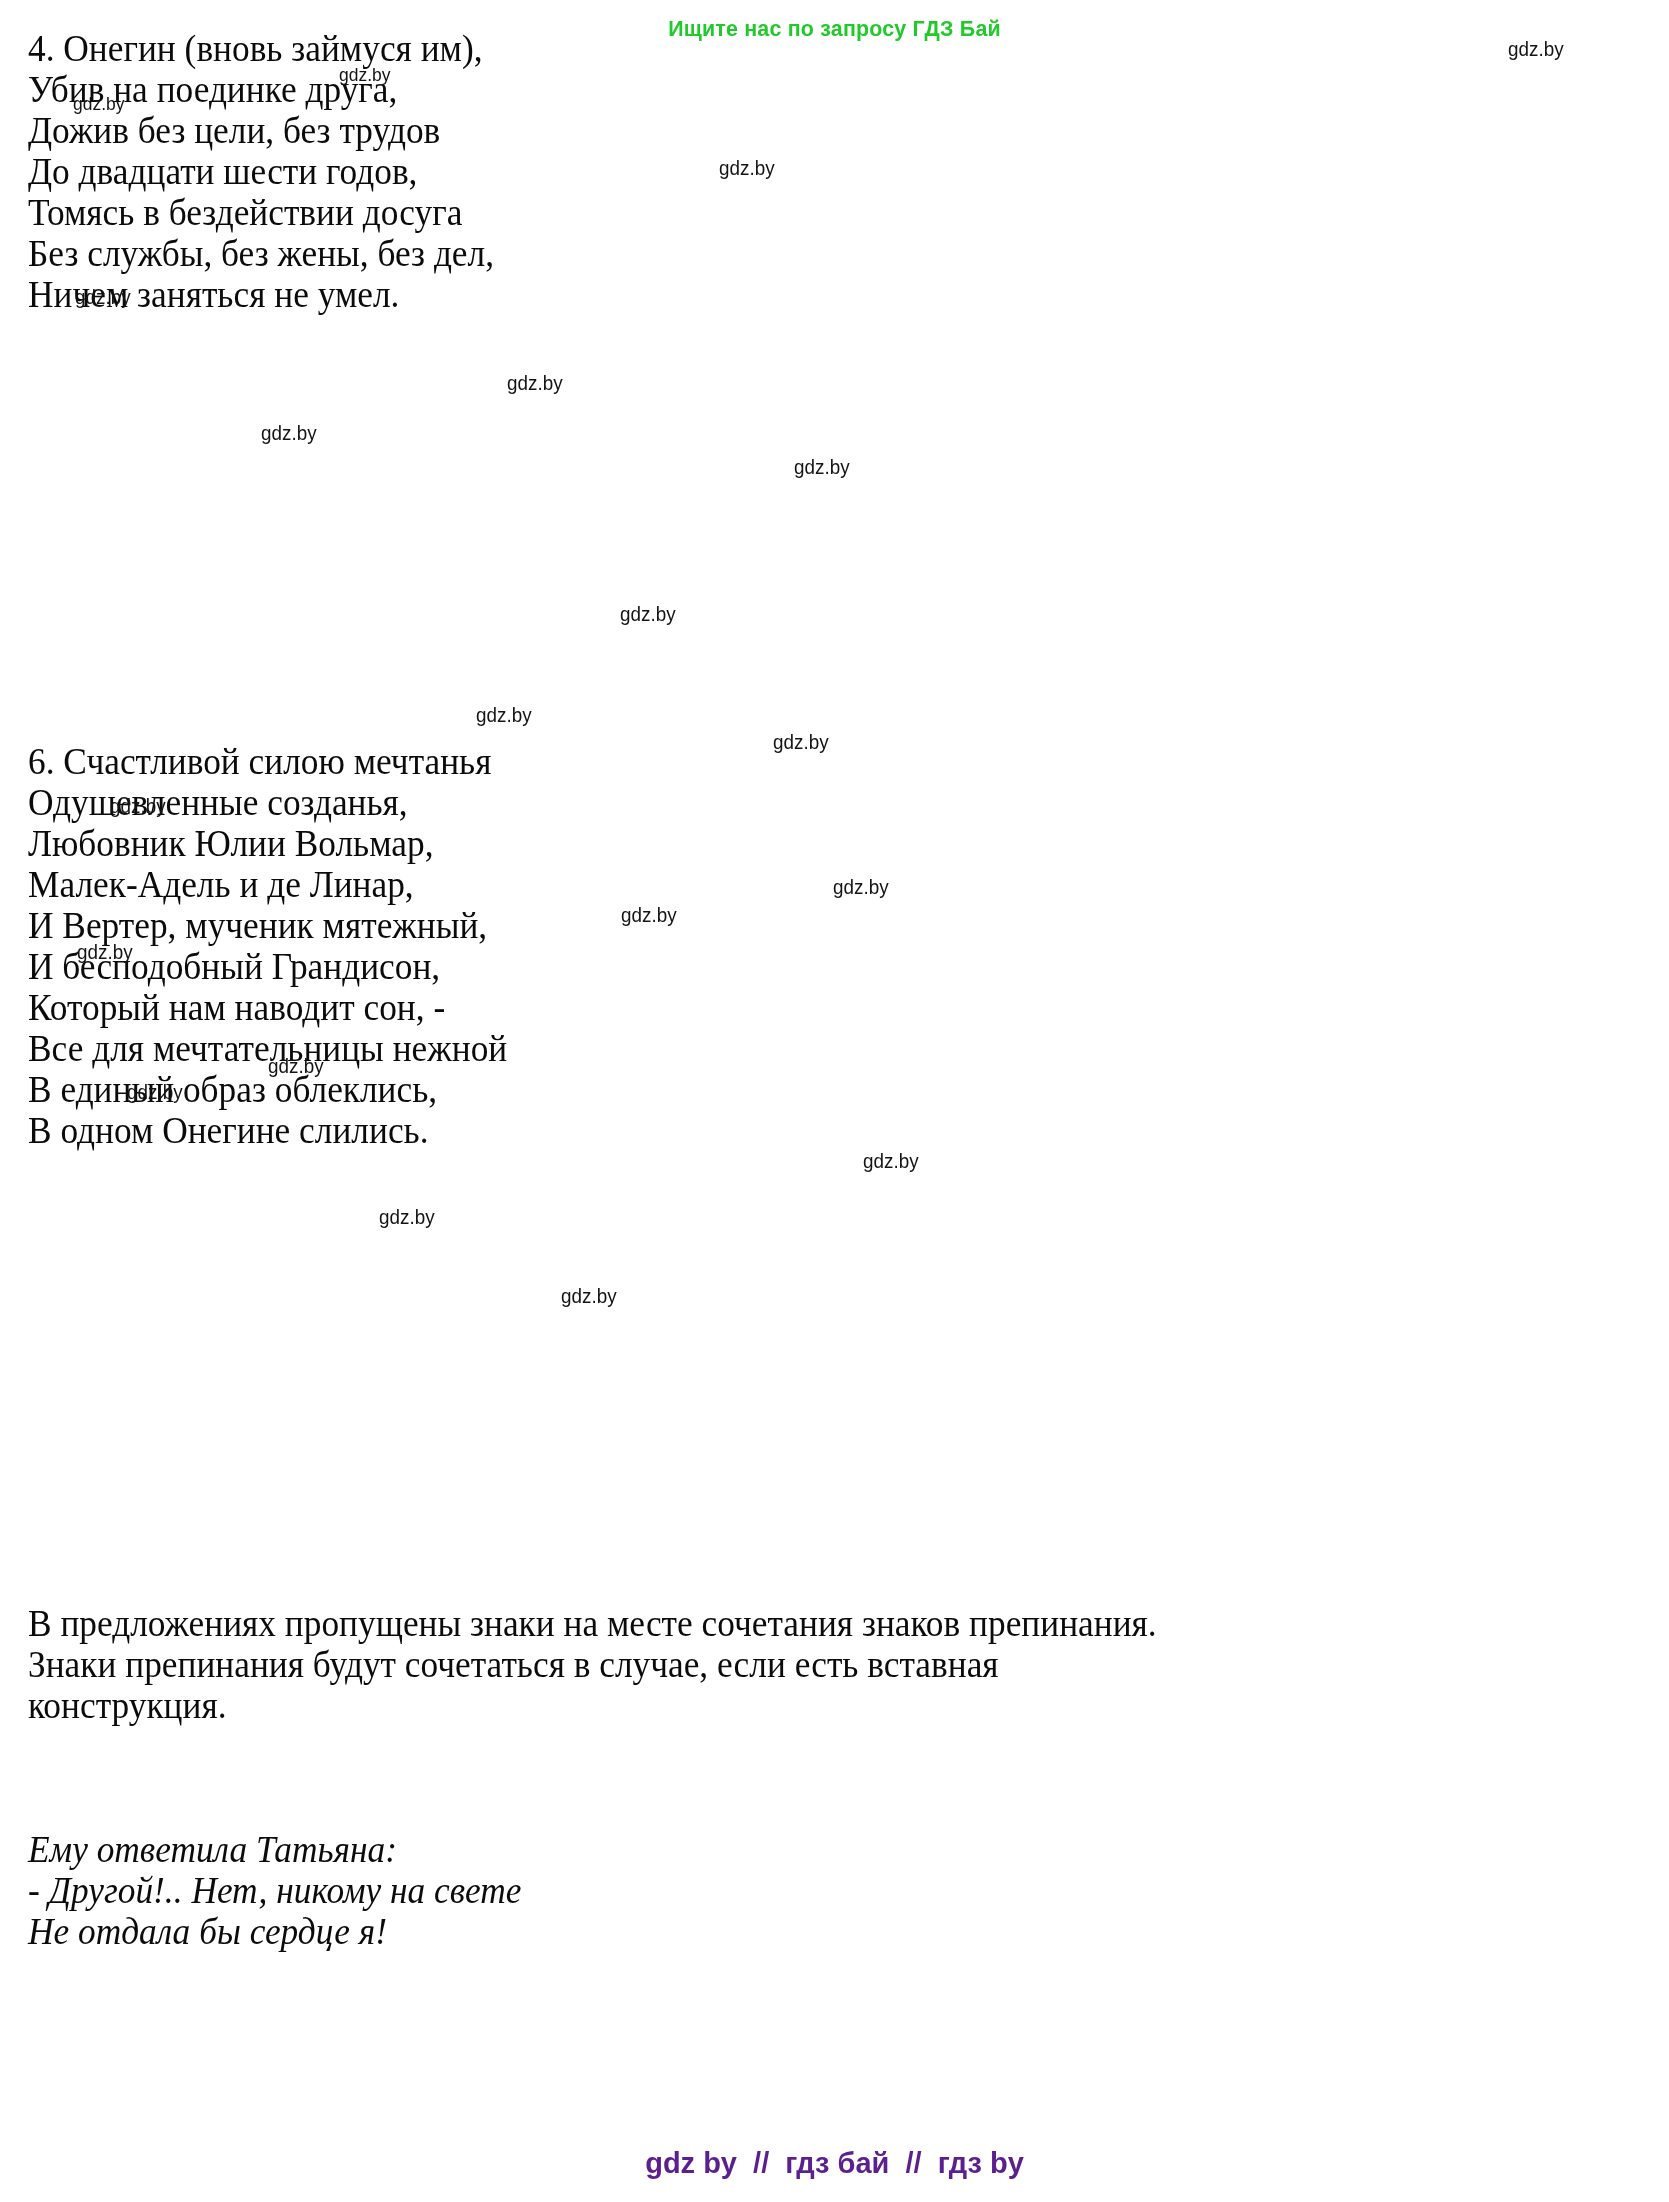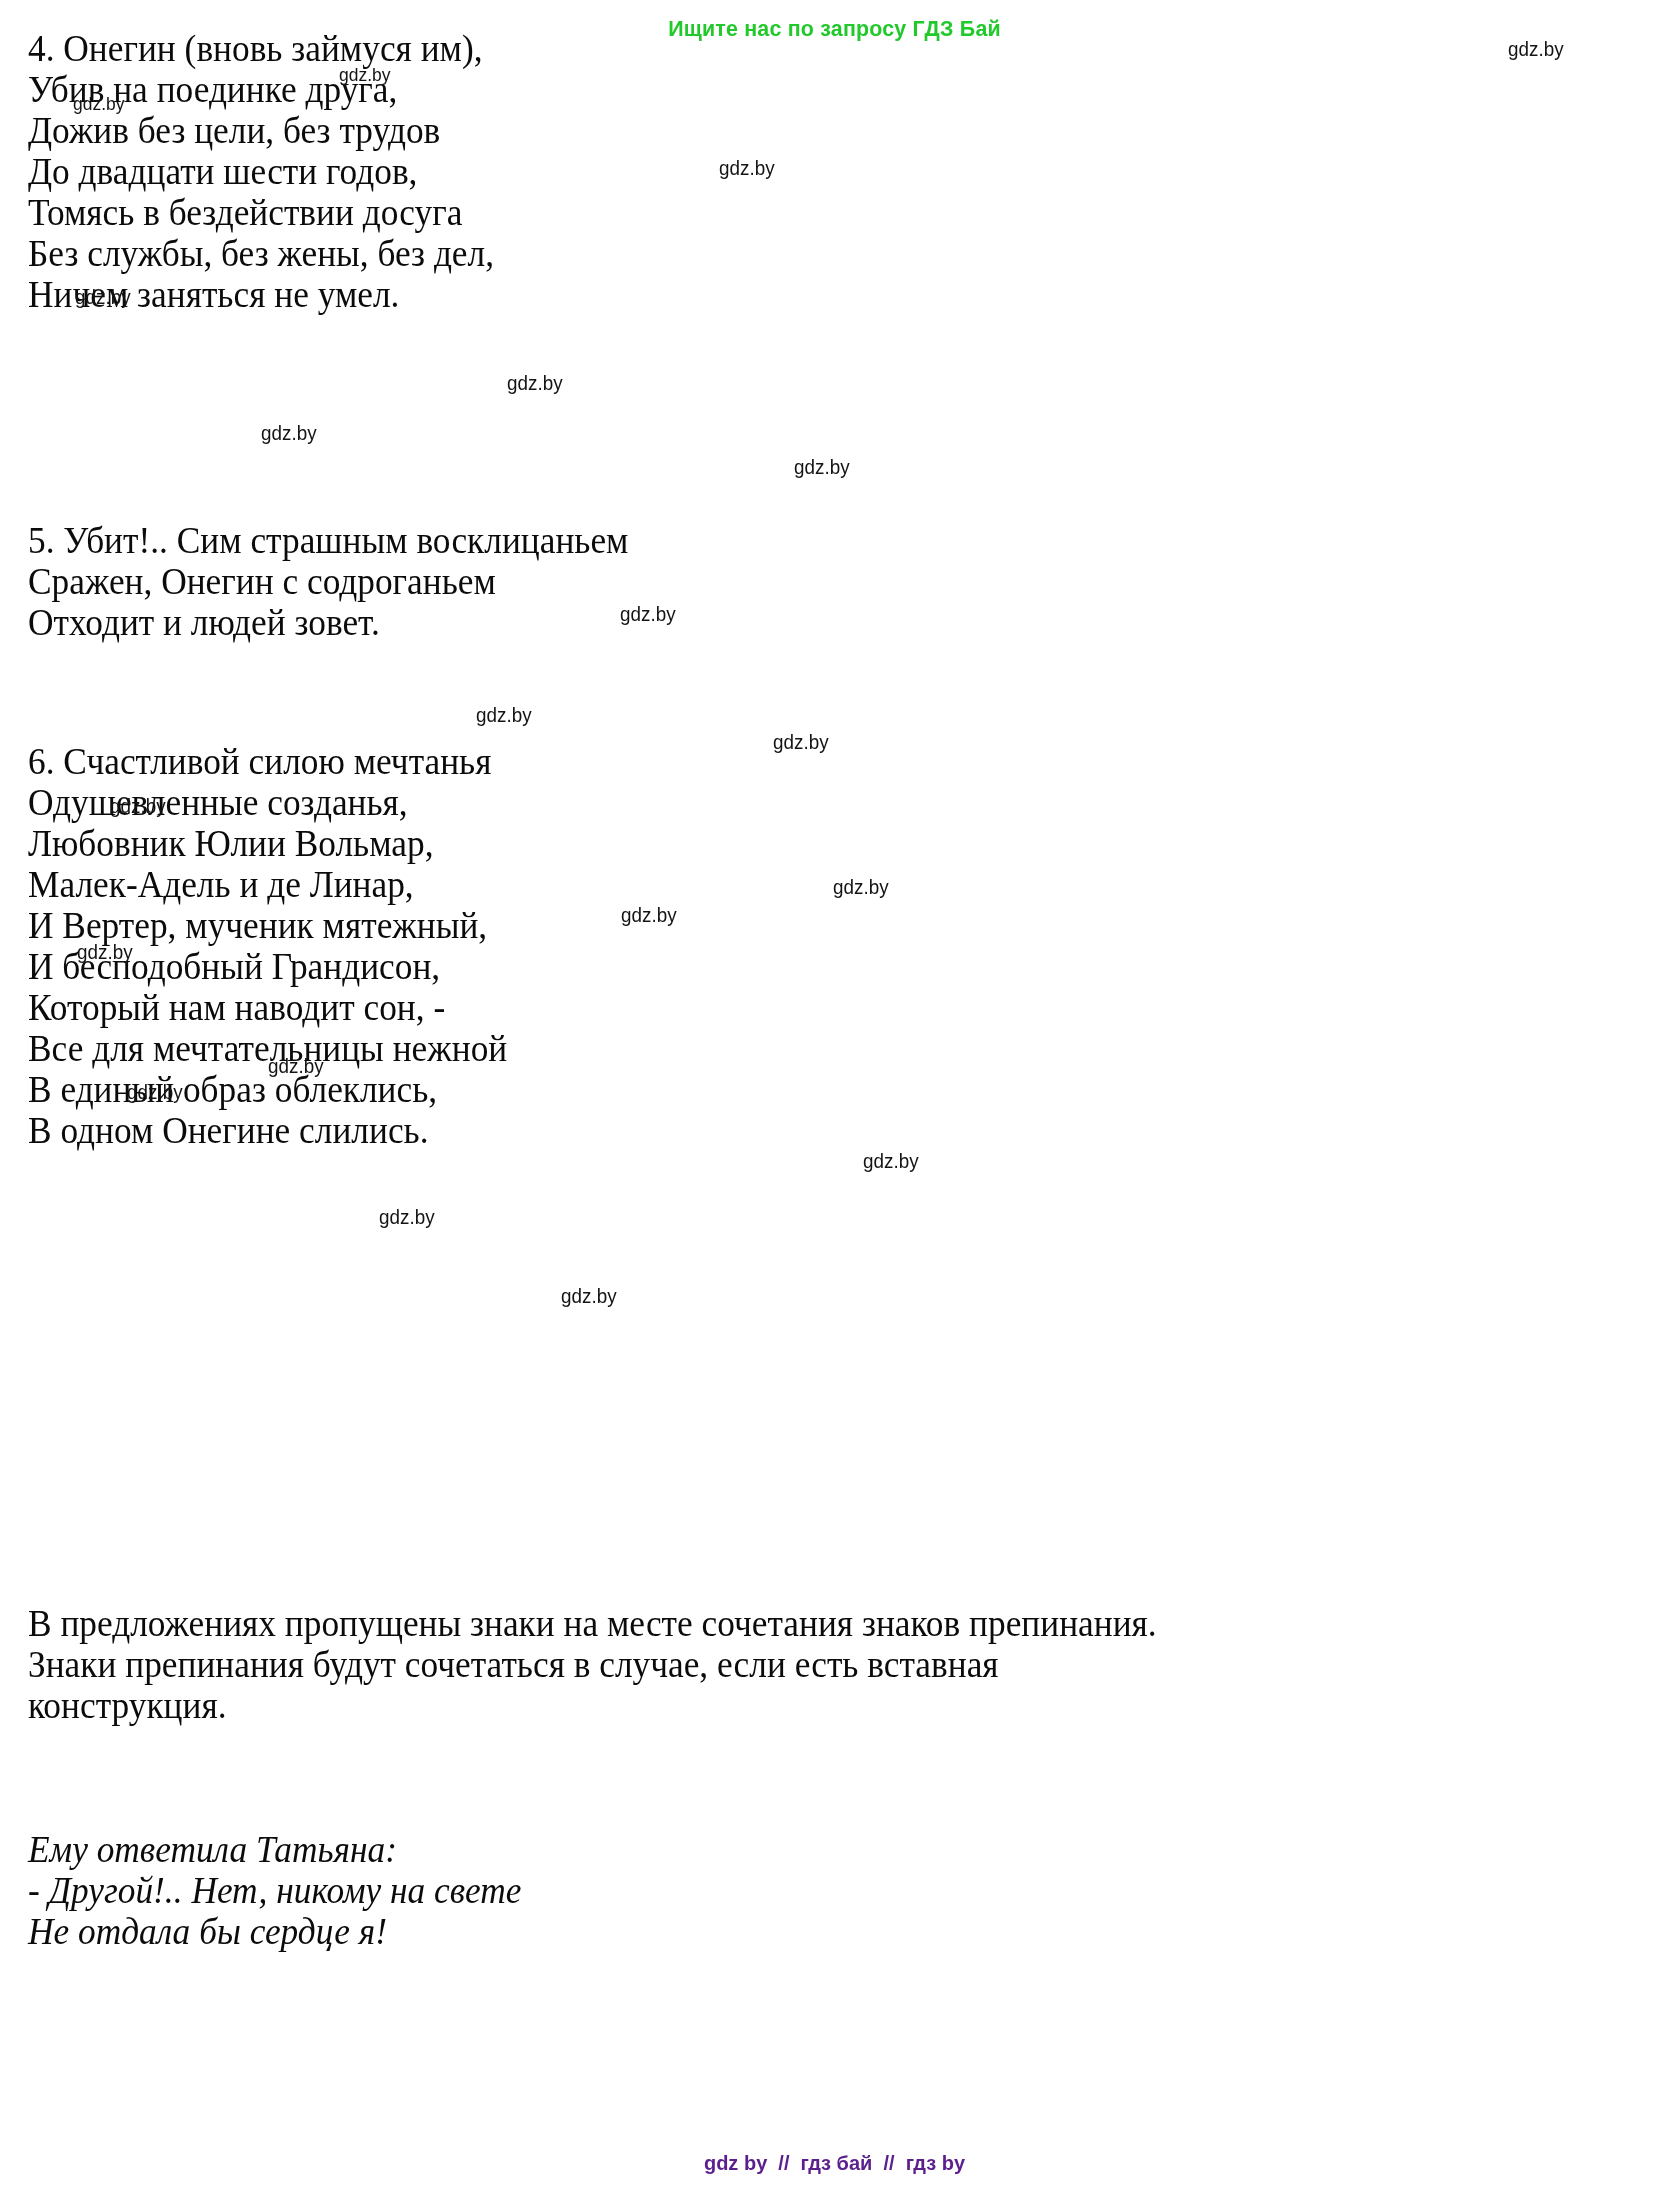--- a/index.html
+++ b/index.html
@@ -75,35 +75,34 @@
   }
 
   
   .footer {
     position: absolute;
     left: 0;
     width: 1669px;
     text-align: center;
     font-family: "Liberation Sans", "DejaVu Sans", sans-serif;
     font-weight: bold;
-    font-size: 20px;
+    font-size: 29px;
     line-height: 26px;
     color: #5c1f8e;
     white-space: pre;
   }
 </style>
 </head>
 <body>
 
 <div class="promo-banner" style="color: rgb(34, 201, 43);">Ищите нас по запросу ГДЗ Бай</div>
 
 <div class="doc">
 
 <div class="block" style="top: 28px;"><div class="line">4. Онегин (вновь займуся им),</div><div class="line">Убив на поединке друга,</div><div class="line">Дожив без цели, без трудов</div><div class="line">До двадцати шести годов,</div><div class="line">Томясь в бездействии досуга</div><div class="line">Без службы, без жены, без дел,</div><div class="line">Ничем заняться не умел.</div></div>
-    <div class="block" style="top: 520px;"><div class="line">5. Убит!.. Сим страшным восклицаньем</div><div class="line">Сражен, Онегин с содроганьем</div><div class="line">Отходит и людей зовет.</div></div>
     <div class="block" style="top: 741px;"><div class="line">6. Счастливой силою мечтанья</div><div class="line">Одушевленные созданья,</div><div class="line">Любовник Юлии Вольмар,</div><div class="line">Малек-Адель и де Линар,</div><div class="line">И Вертер, мученик мятежный,</div><div class="line">И бесподобный Грандисон,</div><div class="line">Который нам наводит сон, -</div><div class="line">Все для мечтательницы нежной</div><div class="line">В единый образ облеклись,</div><div class="line">В одном Онегине слились.</div></div>
     <div class="block" style="top: 1603px;"><div class="line">В предложениях пропущены знаки на месте сочетания знаков препинания.</div><div class="line">Знаки препинания будут сочетаться в случае, если есть вставная</div><div class="line">конструкция.</div></div>
     <div class="block" style="top: 1829px; font-style: italic;"><div class="line">Ему ответила Татьяна:</div><div class="line">- Другой!.. Нет, никому на свете</div><div class="line">Не отдала бы сердце я!</div></div>
   </div>
 
 <div class="wm-layer">
 
 <div class="wm" style="left: 1508px; top: 39px; font-size: 20.5px; color: rgb(20, 20, 20);">gdz.by</div>
     <div class="wm" style="left: 339px; top: 65px; font-size: 19px; color: rgb(20, 20, 20);">gdz.by</div>
     <div class="wm" style="left: 73px; top: 94px; font-size: 19px; color: rgb(20, 20, 20);">gdz.by</div>

